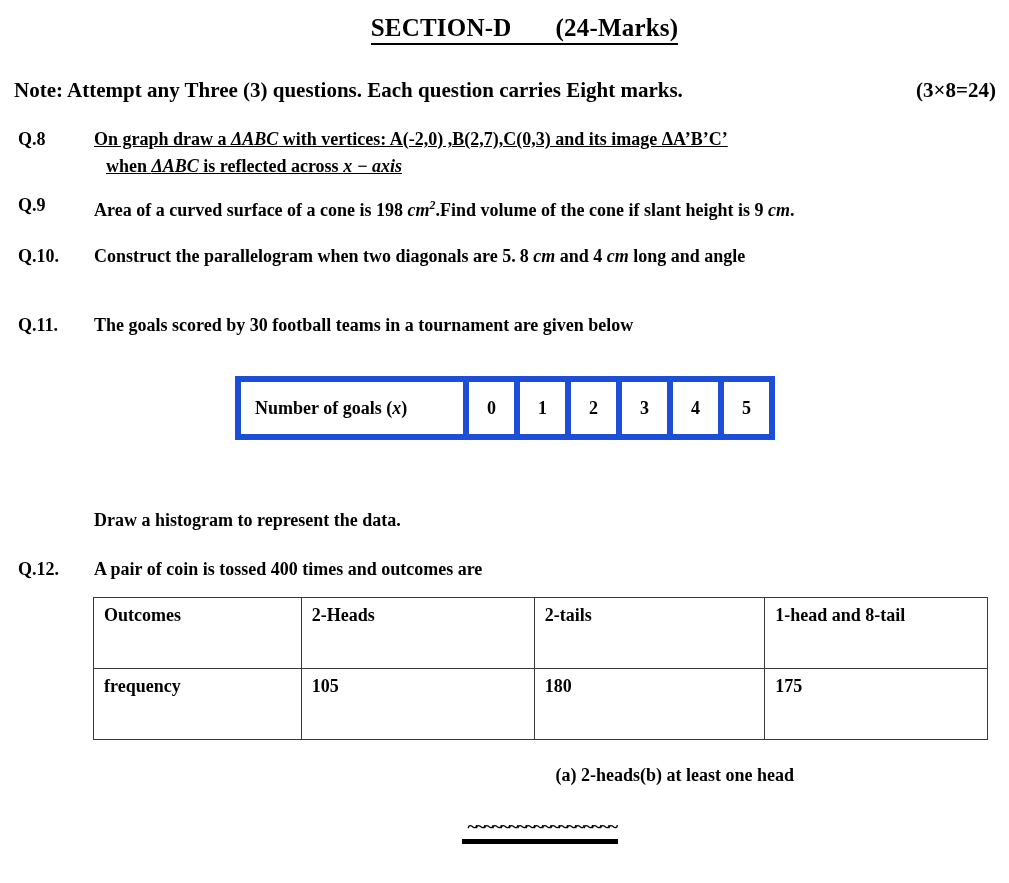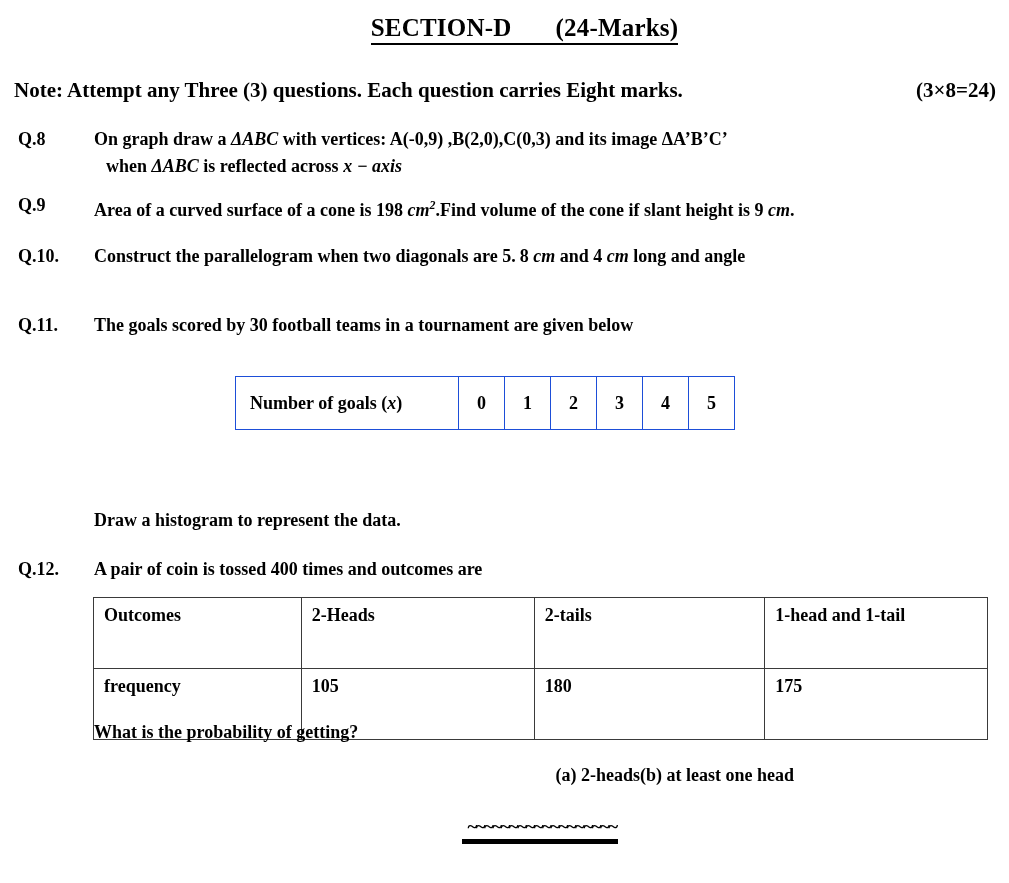--- a/index.html
+++ b/index.html
@@ -71,21 +71,21 @@
   }
   .q .qbody {
     margin-left: 76px;
     display: block;
   }
   .q .indent2 {
     display: block;
     padding-left: 12px;
   }
 
-  .q8  { left: 18px; top: 126px; width: 970px; }
+  .q8  { left: 18px; top: 126px; width: 970px; text-decoration: underline; }
   .q9  { left: 18px; top: 192px; width: 970px; }
   .q10 { left: 18px; top: 243px; width: 970px; }
   .q11 { left: 18px; top: 312px; width: 970px; }
   .q12 { left: 18px; top: 556px; width: 970px; }
 
   
   .mi {
     font-style: italic;
     font-weight: bold;
     font-family: "Liberation Serif", "DejaVu Serif", serif;
@@ -107,21 +107,21 @@
     position: absolute;
     left: 235px;
     top: 376px;
   }
   table.goals {
     border-collapse: collapse;
     font-size: 18px;
     font-weight: bold;
   }
   table.goals td {
-    border: 1px solid #1d4ed8;
+    border: 6px solid #1d4ed8;
     height: 52px;
     text-align: center;
     vertical-align: middle;
     padding: 0;
   }
   table.goals td.label {
     width: 208px;
     text-align: left;
     padding-left: 14px;
     white-space: nowrap;
@@ -226,21 +226,21 @@
 
   <div class="note-line">
     <span class="note-marks">(3×8=24)</span>
     <span></span>
     <span>Note: Attempt any Three (3) questions. Each question carries Eight marks.</span>
   </div>
 
   <div class="q q8">
     <span class="qnum">Q.8</span>
     <span class="qbody">
-      <span>On graph draw a </span><span class="mi">ΔABC</span><span> with vertices:  A(-0,9) ,B(2,0),C(0,3)  and  its  image   ΔA’B’C’</span>
+      <span>On graph draw a </span><span class="mi">ΔABC</span><span> with vertices:  A(-2,0) ,B(2,7),C(0,3)  and  its  image   ΔA’B’C’</span>
       <span class="indent2"><span>when </span><span class="mi">ΔABC</span><span> is reflected across </span><span class="mi">x − axis</span></span>
     </span>
   </div>
 
   <div class="q q9">
     <span class="qnum">Q.9</span>
     <span class="qbody"><span>Area of a curved surface of a cone is 198 </span><span class="mi">cm</span><span class="sup">2</span><span>.Find volume of the cone if slant height is 9 </span><span class="mi">cm</span><span>.</span></span>
   </div>
 
   <div class="q q10">
@@ -278,33 +278,32 @@
     <span class="qbody">A pair of coin is tossed 400 times and outcomes are</span>
   </div>
 
   <div class="outcomes-wrap">
     <table class="outcomes">
       <tbody>
         <tr>
           <td class="c1">Outcomes</td>
           <td class="c2">2-Heads</td>
           <td class="c3">2-tails</td>
-          <td class="c4">1-head and 1-tail</td>
+          <td class="c4">1-head and 8-tail</td>
         </tr>
         <tr>
           <td class="c1">frequency</td>
           <td class="c2">105</td>
           <td class="c3">180</td>
           <td class="c4">175</td>
         </tr>
       </tbody>
     </table>
   </div>
 
-  <div class="prob-q">What is the probability of getting?</div>
 
   <div class="options">
     <span class="opt-a">(a) 2-heads</span><span class="opt-b">(b) at least one head</span>
   </div>
 
   <div class="footer-orn">
     <span class="wave">~~~~~~~~~~~~~~~~~~</span>
     <span class="bar"></span>
   </div>
 

